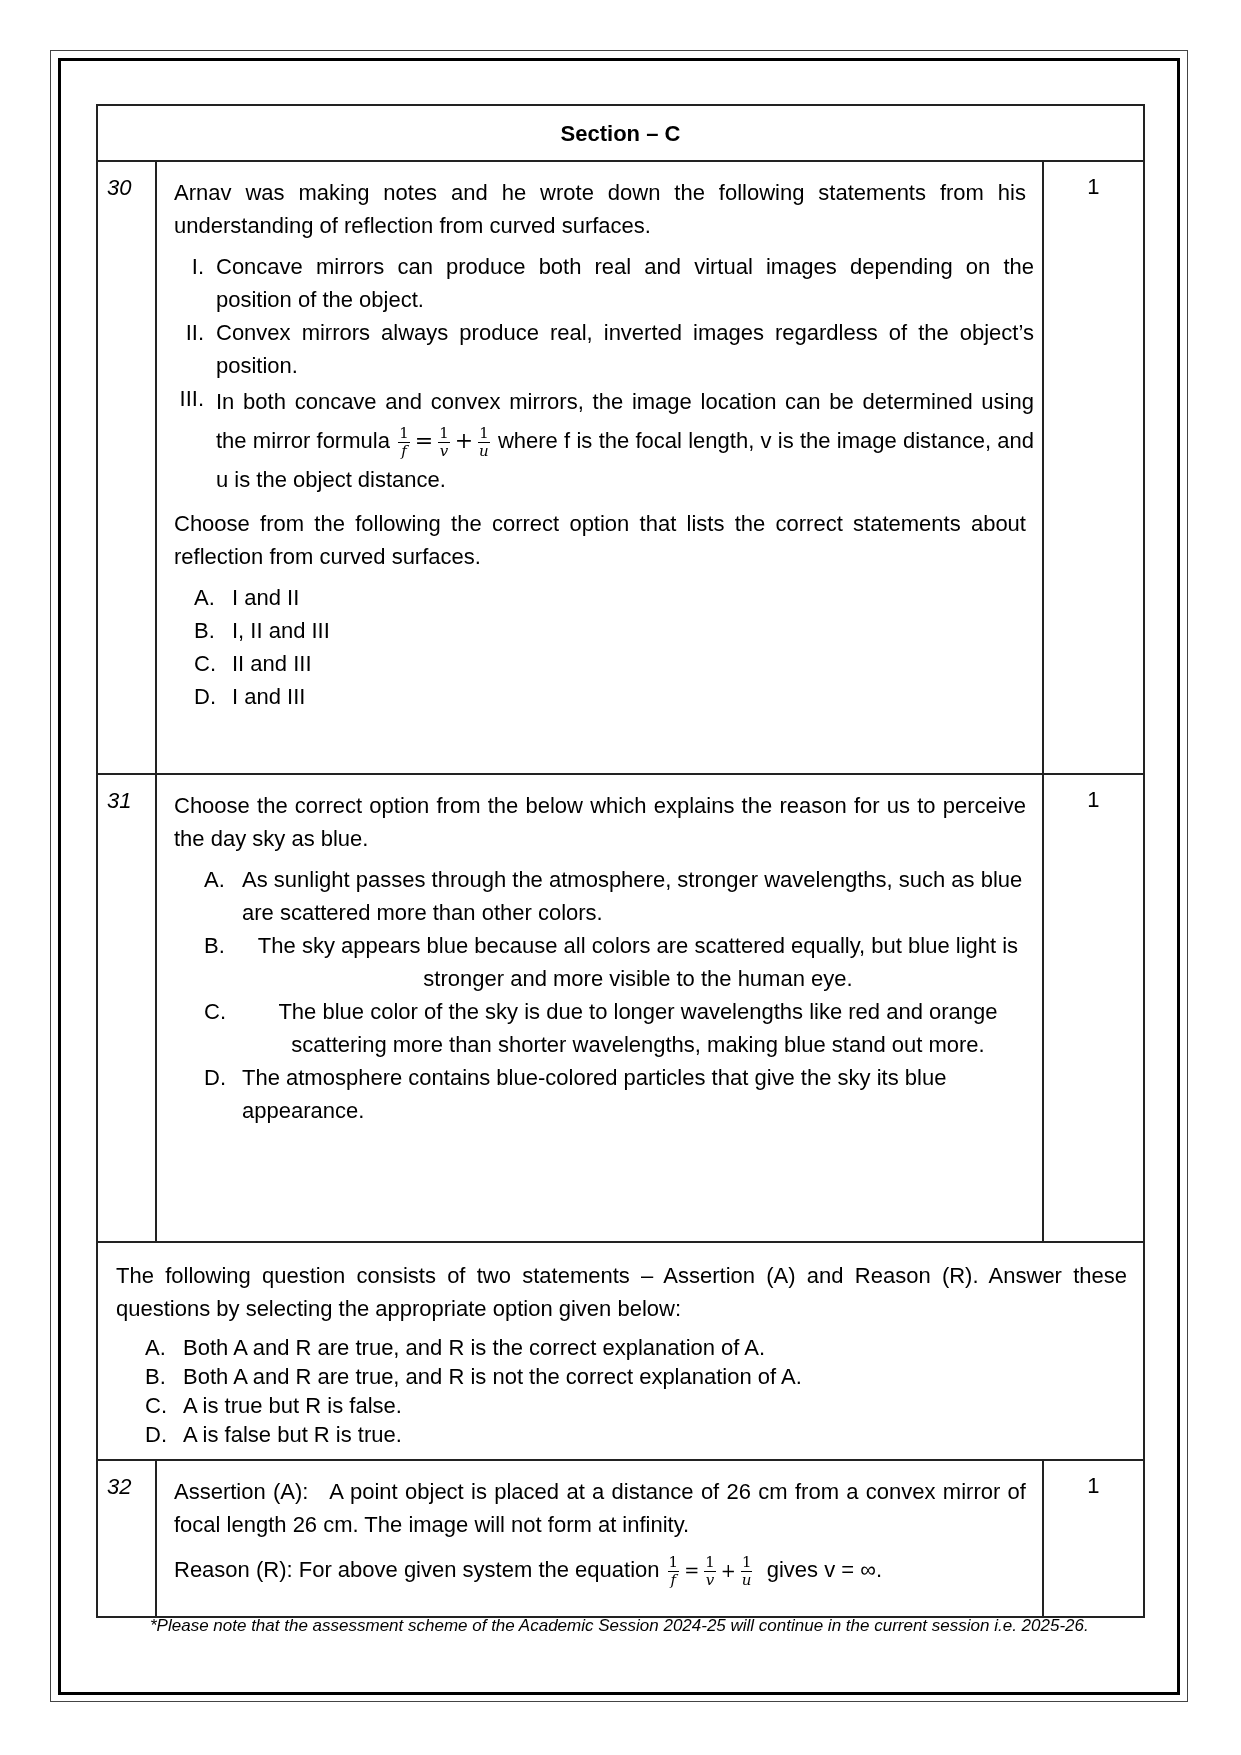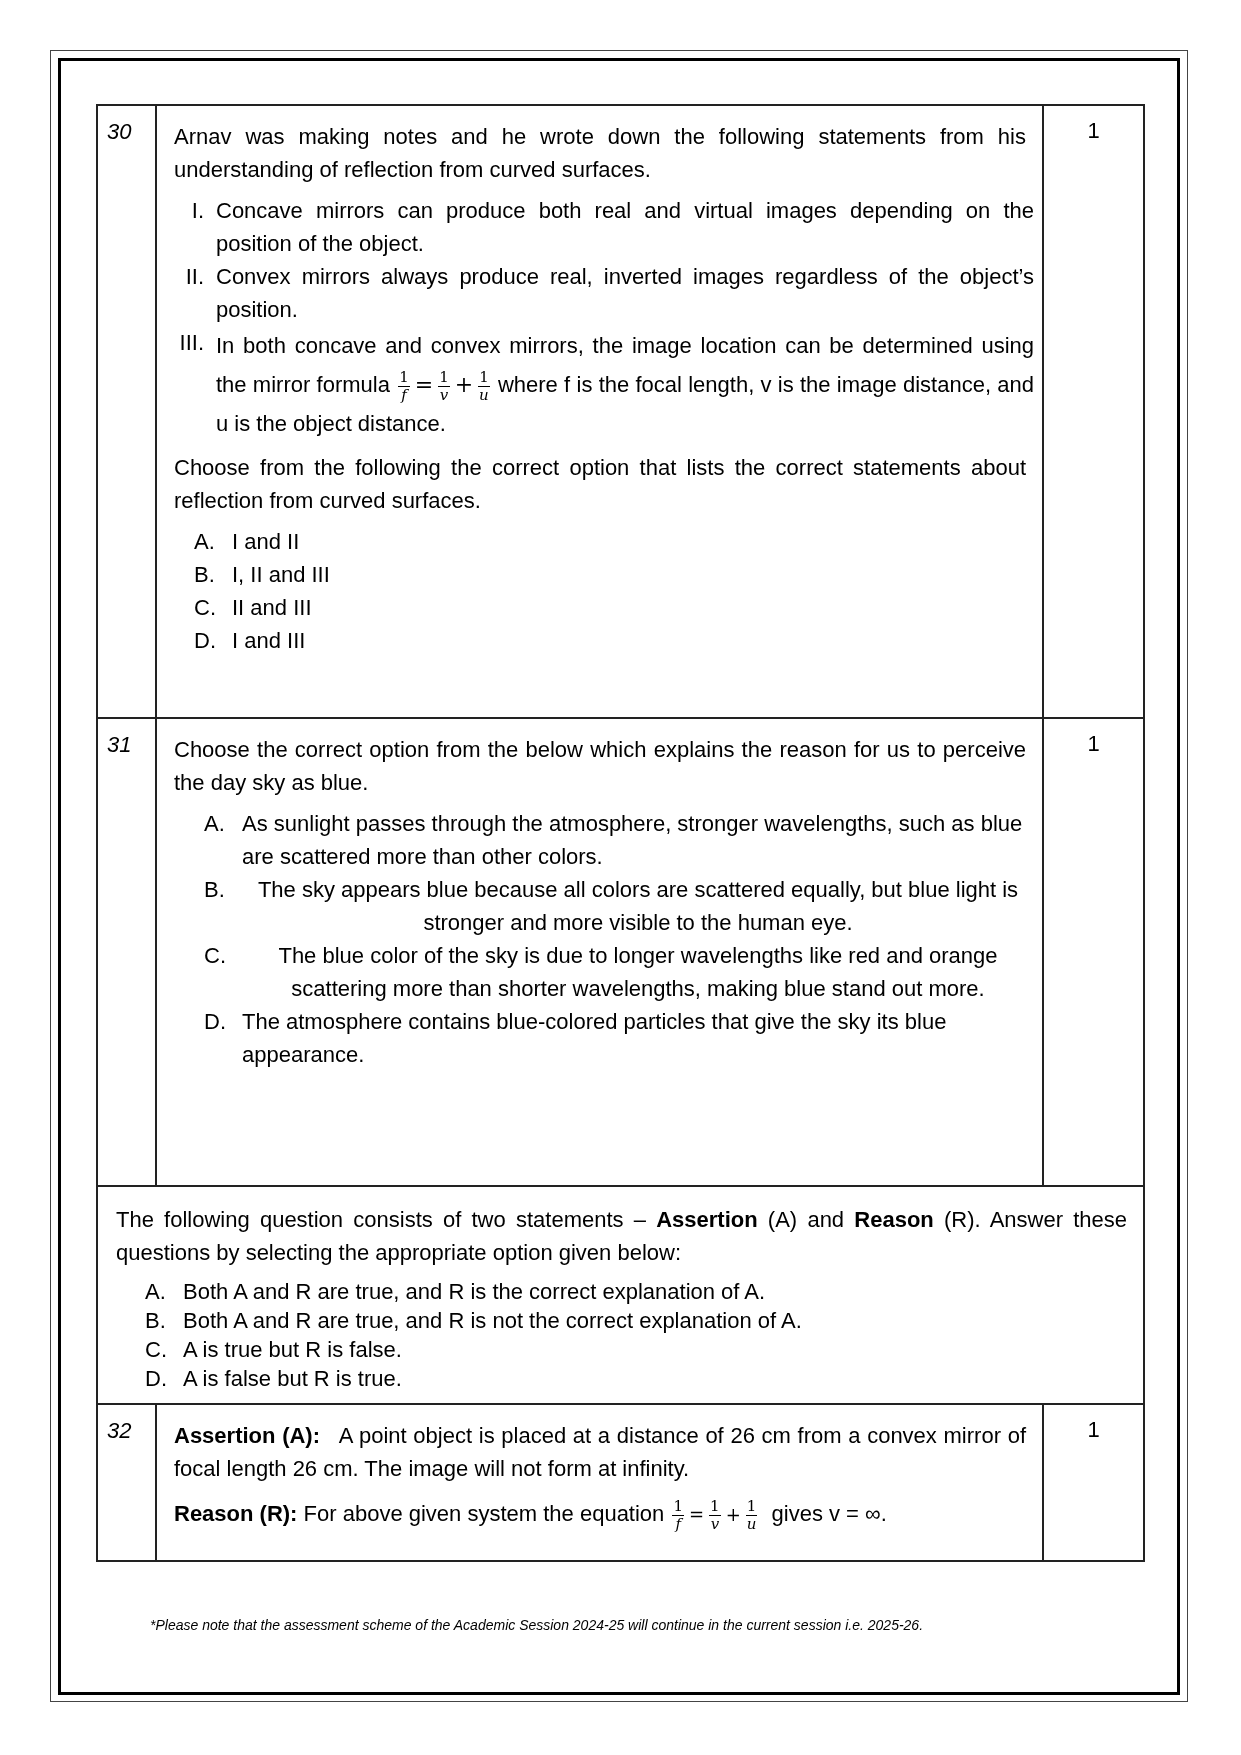--- a/index.html
+++ b/index.html
@@ -30,48 +30,51 @@
   .p { margin: 8px; }
   .roman { display: flex; }
   .roman .rn { width: 50px; text-align: right; padding-right: 12px; flex: none; box-sizing: border-box; }
   .roman .rt { flex: 1; text-align: justify; }
   .opt { display: flex; }
   .opt .ol { flex: none; width: 38px; }
   .q30-opts { padding-left: 28px; }
   .q31-opts { padding-left: 38px; }
   .ar-cell { padding: 8px 8px 10px 10px !important; text-align: justify; }
   .ar-opts { padding-left: 37px; line-height: 29px; }
-  .b { font-weight: bold; }
+  .b { font-weight: normal; }
   .frac {
     display: inline-flex; flex-direction: column; align-items: center;
     vertical-align: middle; font-family: "DejaVu Serif", serif; font-size: 15px; line-height: 17px;
     margin: 0 2px;
   }
   .frac .n { border-bottom: 1px solid #000; padding: 0 1px; }
   .frac .d { font-style: italic; }
   .op { font-family: "DejaVu Serif", serif; font-size: 22px; margin: 0 3px; }
   .q32-row td { height: 141px; }
   .footer {
     position: absolute; left: 150px; top: 1615px; width: 960px;
-    font-style: italic; font-size: 14px; line-height: 21px;
+    font-style: italic; font-size: 17px; line-height: 21px;
   }
 </style>
 </head>
 <body>
 
 <div class="frame-outer"></div>
 <div class="frame-inner"></div>
 
 <table class="tbl">
   <colgroup>
     <col class="col-num">
       <col>
       <col class="col-marks">
   </colgroup>
   <tbody>
+      <tr>
+    <td colspan="3" class="hdr">Section – C</td>
+  </tr>
 
   <tr style="height:613px">
     <td class="num">30</td>
     <td class="body-cell">
       <p class="p">Arnav was making notes and he wrote down the following statements from his understanding of reflection from curved surfaces.</p>
       <div class="roman">
         <span class="rn">I.</span>
         <span class="rt">Concave mirrors can produce both real and virtual images depending on the position of the object.</span>
       </div>
       <div class="roman">

